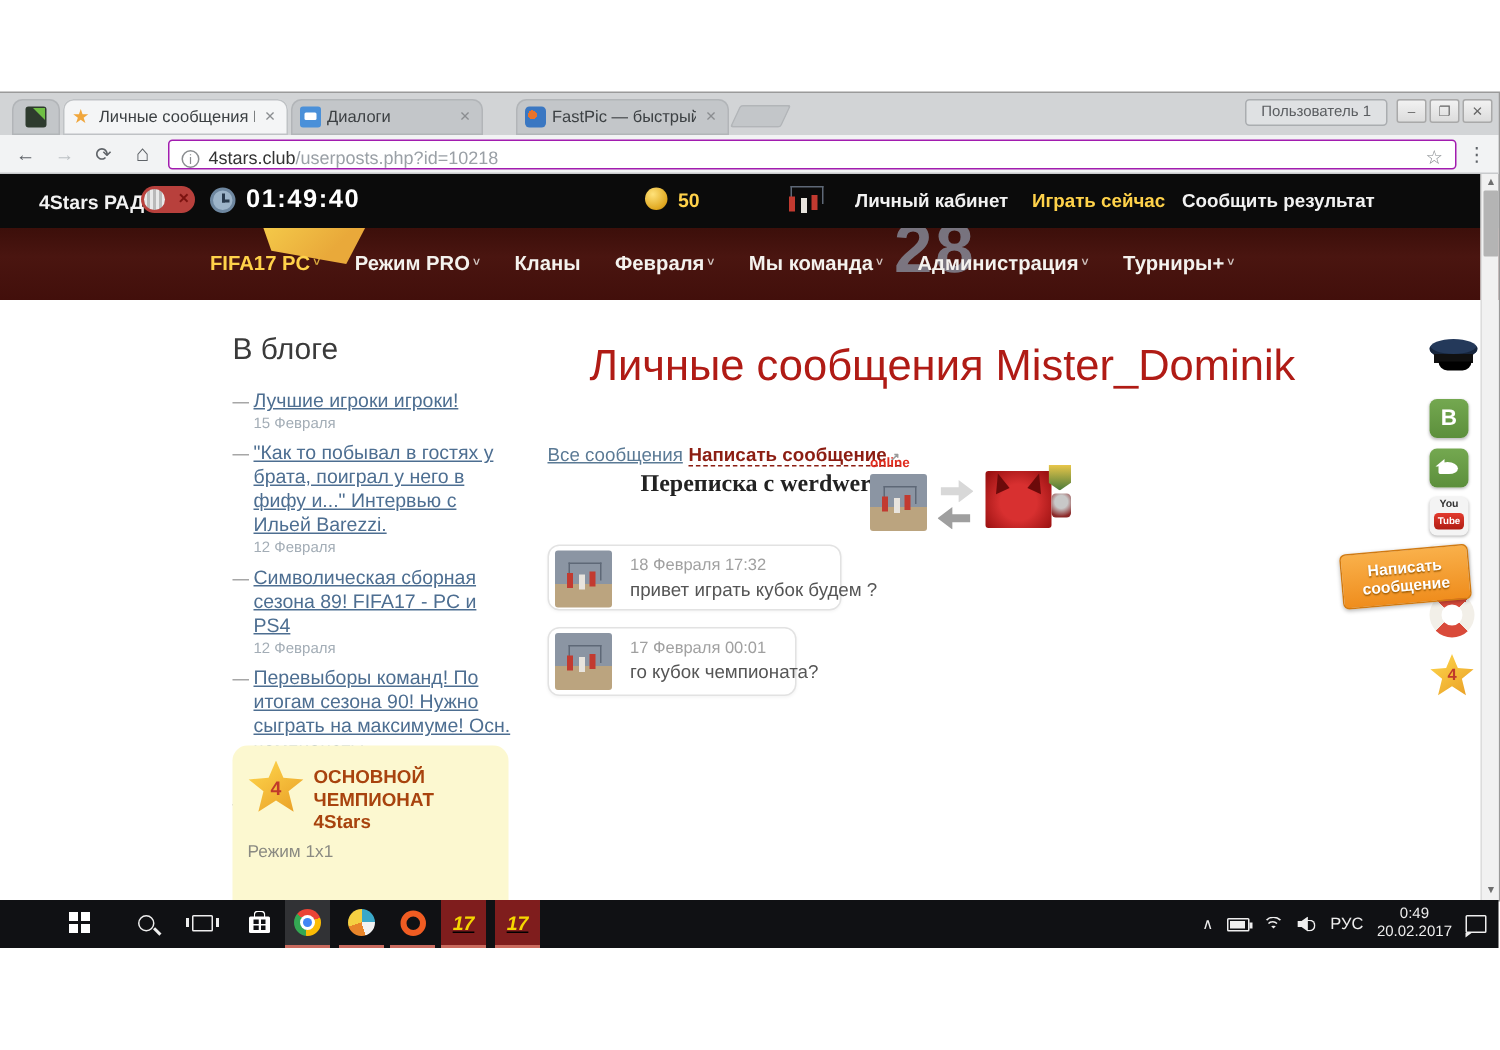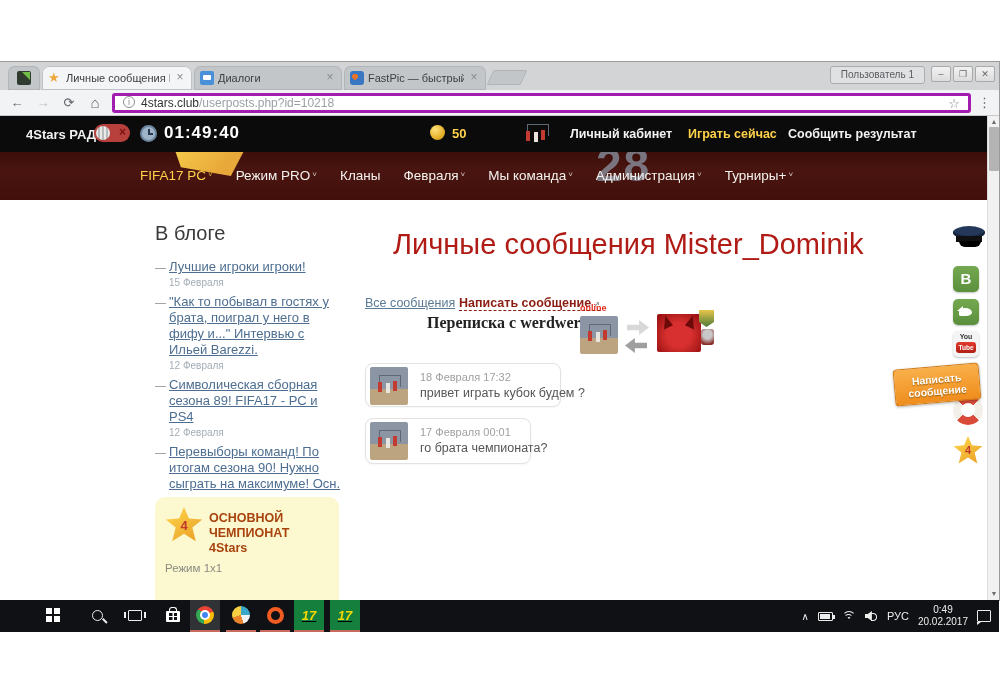--- a/index.html
+++ b/index.html
@@ -13,41 +13,41 @@
   .tab { position:absolute; top:4px; height:24px; border-radius:7px 7px 0 0; display:flex; align-items:center; padding:0 6px; }
   .tab.inactive { background:#c3c6c9; box-shadow:inset 0 0 0 1px #b2b5b8; }
   .tab.active { background:#f4f5f6; box-shadow:inset 0 0 0 1px #bfc2c5; }
   .tab .ttitle { font-size:11px; color:#3c4043; white-space:nowrap; overflow:hidden; flex:1; margin:0 4px; }
   .tab .tclose { width:12px; height:12px; line-height:10px; text-align:center; color:#8a8d90; font-size:12px; flex:0 0 auto; }
   .tab .tclose::before { content:"×"; }
   .tab.pinned { left:8px; width:32px; justify-content:center; background:#c3c6c9; box-shadow:inset 0 0 0 1px #b2b5b8; }
   .pticon { width:14px; height:14px; background:#2e3b2e; border-radius:2px; position:relative; }
   .pticon::after { content:""; position:absolute; right:1px; top:1px; width:0; height:0; border-left:8px solid transparent; border-top:8px solid #6fbf44; }
   .t1 { left:42px; width:150px; }
-  .t2 { left:194px; width:148px; }
+  .t2 { left:194px; width:128px; }
   .t3 { left:344px; width:142px; }
   .ticon { width:14px; height:14px; flex:0 0 auto; position:relative; }
   .ticon.star { color:#f0a63c; font-size:13px; line-height:14px; }
   .ticon.star::before { content:"★"; }
   .ticon.chat { background:#4a90d9; border-radius:2px; }
   .ticon.chat::after { content:""; position:absolute; left:3px; top:4px; width:8px; height:5px; background:#fff; border-radius:1px; }
   .ticon.fastpic { background:radial-gradient(circle at 35% 40%, #e8732a 0 3px, #3a77c2 3px); border-radius:3px; }
   .newtab { position:absolute; left:490px; top:8px; width:34px; height:15px; background:#c3c6c9; border-radius:2px; transform:skewX(-25deg); box-shadow:inset 0 0 0 1px #b2b5b8; }
   .profilebtn { position:absolute; right:74px; top:4px; height:18px; padding:0 10px; background:#dfe1e3; border:1px solid #aaadb0; border-radius:3px; font-size:10px; color:#5a5d60; line-height:16px; }
   .winbtns { position:absolute; right:4px; top:4px; display:flex; gap:2px; }
   .winbtn { width:20px; height:16px; background:linear-gradient(#f2f2f2,#dcdcdc); border:1px solid #a9a9a9; border-radius:2px; color:#666; font-size:9px; text-align:center; line-height:14px; }
   .winbtn.min::before { content:"–"; } .winbtn.max::before { content:"❐"; } .winbtn.cls::before { content:"✕"; }
 
   .toolbar { position:relative; height:26px; background:#f2f3f4; border-bottom:1px solid #c8cacc; }
   .navic { position:absolute; top:4px; width:18px; height:18px; font-size:13px; color:#5f6368; text-align:center; line-height:18px; }
   .navic.back { left:8px; } .navic.back::before { content:"←"; }
   .navic.fwd { left:34px; color:#bdc1c4; } .navic.fwd::before { content:"→"; }
   .navic.reload { left:60px; } .navic.reload::before { content:"⟳"; }
   .navic.home { left:86px; } .navic.home::before { content:"⌂"; font-size:15px; }
-  .urlbox { position:absolute; left:112px; right:28px; top:3px; height:20px; background:#fff; border:3px solid #a21caf; border-radius:3px; display:flex; align-items:flex-start; padding:0 8px; }
+  .urlbox { position:absolute; left:112px; right:28px; top:3px; height:20px; background:#fff; border:1px solid #a21caf; border-radius:3px; display:flex; align-items:flex-end; padding:0 8px; }
   .info-ic { width:12px; height:12px; border:1px solid #8a8d90; border-radius:50%; color:#8a8d90; font-size:9px; line-height:11px; text-align:center; margin-right:6px; }
   .info-ic::before { content:"i"; }
   .urltext { font-size:12px; color:#333; }
   .urltext .path { color:#9aa0a6; }
   .bookmark-star { margin-left:auto; color:#84888c; font-size:13px; }
   .bookmark-star::before { content:"☆"; }
   .menu-dots { position:absolute; right:8px; top:5px; color:#5f6368; font-size:13px; letter-spacing:0; }
   .menu-dots::before { content:"⋮"; }
 
   
@@ -71,21 +71,21 @@
   .hdr-link.account { left:570px; }
   .hdr-link.play { left:688px; color:#ffd24a; }
   .hdr-link.report { left:788px; }
   .hdr-link.logout { left:916px;margin-top:36px; }
 
   
   .rednav { position:absolute; left:0; top:36px; width:100%; height:48px; background:linear-gradient(180deg,#3c0f0a,#4a1510 40%,#420f0b); overflow:hidden; }
   .jersey-num { position:absolute; left:596px; top:-14px; font-size:46px; font-weight:bold; color:#97aabd; opacity:.65; letter-spacing:2px; }
   .gold-banner { position:absolute; left:170px; top:-16px; width:78px; height:40px; background:linear-gradient(135deg,#f8d44e,#e9a93a 70%); clip-path:polygon(0 0,100% 18%,78% 100%,14% 78%); }
   .mainmenu { position:absolute; left:140px; top:16px; display:flex; gap:23px; }
-  .mm-item { color:#f4f2ee; font-size:13.5px; font-weight:normal; white-space:nowrap; }
+  .mm-item { color:#f4f2ee; font-size:13.5px; font-weight:bold; white-space:nowrap; }
   .mm-item.hl { color:#ffd24a; }
   .mm-item .chev { font-size:8px; vertical-align:3px; opacity:.8; margin-left:2px; }
   .mm-item .chev::before { content:"˅"; }
 
   
   .content { position:absolute; left:0; top:84px; width:100%; height:400px; background:#fff; }
 
   .sidebar { position:absolute; left:127px; top:0; width:186px;margin-left:28px; }
   .blog-title { margin-top:22px; font-size:20px; color:#3a3a3a; }
   .blog-list { margin-top:14px; }
@@ -186,21 +186,21 @@
   .store-bag::before { content:""; position:absolute; left:3px; top:-4px; width:6px; height:4px; border:1.5px solid #fff; border-bottom:none; border-radius:3px 3px 0 0; }
   .store-bag::after { content:""; position:absolute; left:3px; top:2px; width:8px; height:7px; background:linear-gradient(#101114,#101114) 0 0/3.5px 3px no-repeat, linear-gradient(#101114,#101114) 4.5px 0/3.5px 3px no-repeat, linear-gradient(#101114,#101114) 0 4px/3.5px 3px no-repeat, linear-gradient(#101114,#101114) 4.5px 4px/3.5px 3px no-repeat; }
   .chrome-ic { left:190px; background:rgba(255,255,255,.14); }
   .chrome-ball { position:relative; width:18px; height:18px; border-radius:50%; background:conic-gradient(from -50deg,#ea4335 0 33%,#fbbc05 33% 66%,#34a853 66% 100%); }
   .chrome-ball::before { content:""; position:absolute; left:4px; top:4px; width:10px; height:10px; background:#fff; border-radius:50%; }
   .chrome-ball::after { content:""; position:absolute; left:6px; top:6px; width:6px; height:6px; background:#4286f5; border-radius:50%; }
   .paint-ic { left:226px; }
   .paint-blob { width:18px; height:18px; border-radius:50%; background:conic-gradient(#3aa8c9 0 25%, #f2f2f2 25% 45%, #e8852a 45% 70%, #f5d042 70% 100%); }
   .origin-ic { left:260px; }
   .origin-ring { width:17px; height:17px; border-radius:50%; border:4px solid #f05c22; }
-  .fifa-ic { background:#15803d;text-decoration:underline; }
+  .fifa-ic { background:#7f1d1d;text-decoration:underline; }
   .fifa1 { left:294px; } .fifa2 { left:330px; }
   .fifa-label { color:#f5d600; font-size:13px; font-weight:bold; font-style:italic; }
   .tray { position:absolute; right:8px; top:0; height:32px; display:flex; align-items:center; gap:9px; }
   .tray-chev { color:#eee; font-size:10px; }
   .tray-chev::before { content:"∧"; }
   .battery { position:relative; width:15px; height:9px; border:1px solid #eee; border-radius:1px; }
   .battery::before { content:""; position:absolute; right:-3px; top:2px; width:2px; height:4px; background:#eee; }
   .battery::after { content:""; position:absolute; left:1px; top:1px; width:10px; height:5px; background:#eee; }
   .wifi { position:relative; width:14px; height:10px; overflow:hidden; }
   .wifi i { position:absolute; left:50%; border:1.5px solid #eee; border-color:#eee transparent transparent transparent; border-radius:50%; }
@@ -359,21 +359,21 @@
           <div class="eagle"></div>
 
           <div class="msg-card msg1">
             <div class="msg-av av futsal"></div>
             <div class="msg-date">18 Февраля 17:32</div>
             <div class="msg-text">привет играть кубок будем ?</div>
           </div>
           <div class="msg-card msg2">
             <div class="msg-av av futsal"></div>
             <div class="msg-date">17 Февраля 00:01</div>
-            <div class="msg-text">го брата чемпионата?</div>
+            <div class="msg-text">го кубок чемпионата?</div>
           </div>
         </div>
 
       </div>
 
       <div class="rail">
         <div class="rail-item cap-ic">
             <div class="top"></div>
             <div class="band"></div>
             <div class="brim"></div>

